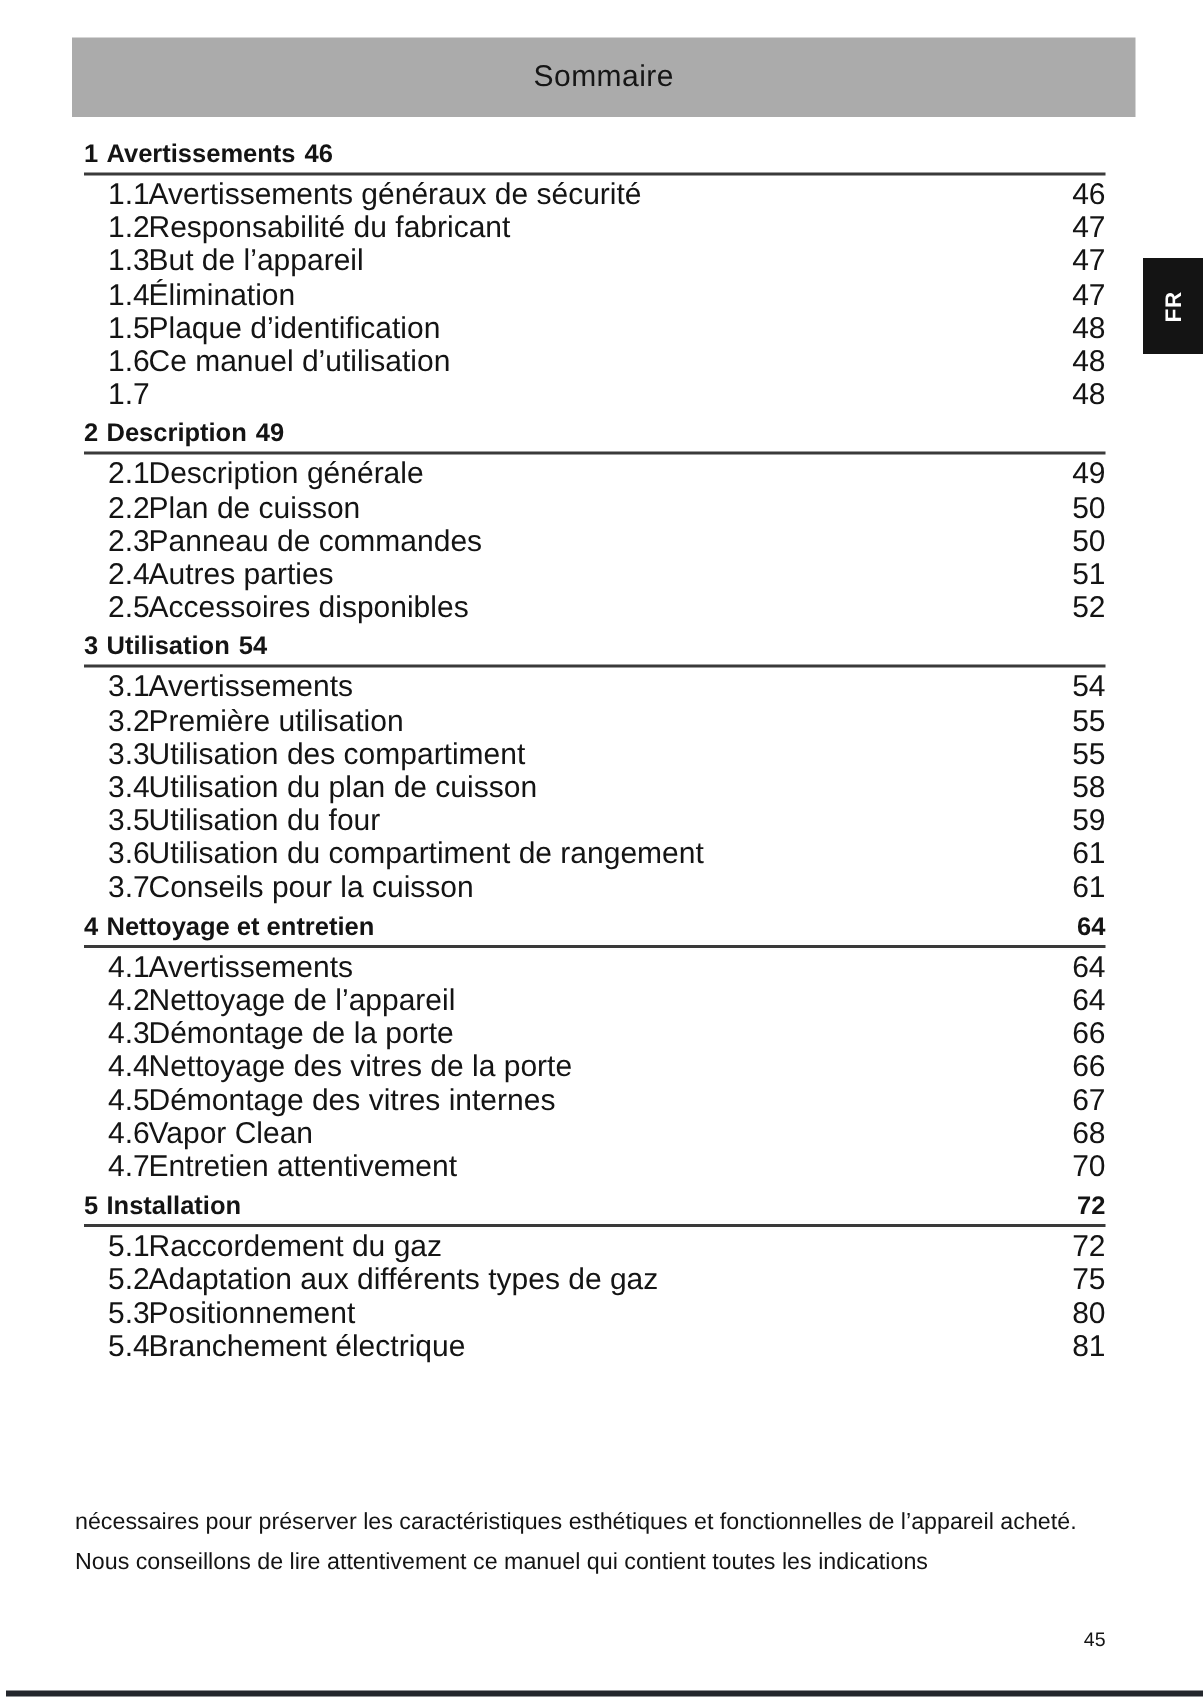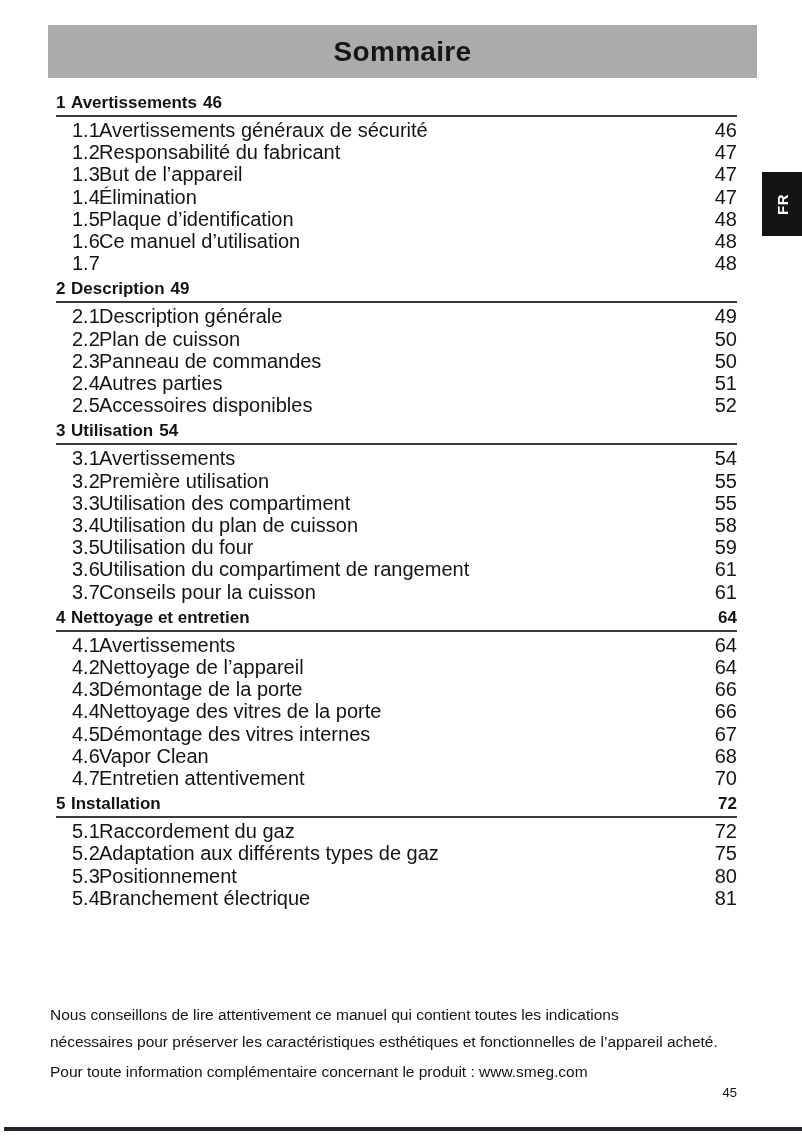--- a/index.html
+++ b/index.html
@@ -6,21 +6,21 @@
   body{
     width:802px;height:1136px;position:relative;overflow:hidden;
     background:#ffffff;color:var(--text,#141414);
     font-family:"Liberation Sans",sans-serif;
   }
   .title-bar{
     position:absolute;left:48px;top:25px;width:709px;height:53px;
     background:var(--title-bar,#ababab);
     display:flex;align-items:center;justify-content:center;
   }
-  .title-bar .ttl{font-size:28px;font-weight:bold;letter-spacing:.3px;color:#161616;}
+  .title-bar .ttl{font-size:20px;font-weight:normal;letter-spacing:.3px;color:#161616;}
   .lang-tab{
     position:absolute;right:0;top:172px;width:40px;height:64px;
     background:var(--tab-bg,#141414);color:var(--tab-fg,#fff);
     display:flex;align-items:center;justify-content:center;
   }
   .lang-tab .lbl{transform:rotate(-90deg);font-weight:bold;font-size:15px;letter-spacing:.5px;}
   .toc{position:absolute;left:56px;top:93px;width:681px;}
   .sec{margin-top:5px;}
   .sec:first-child{margin-top:0;}
   .sec-header{display:flex;align-items:baseline;font-weight:bold;font-size:17px;line-height:20px;}
@@ -244,20 +244,19 @@
         <div class="item">
     <span class="item-num">5.4</span>
     <span class="item-ttl">Branchement électrique</span>
     <span class="item-pg">81</span>
   </div>
       </div>
   </div>
   </div>
 
 <div class="footer">
+  <div class="line">nécessaires pour préserver les caractéristiques esthétiques et fonctionnelles de l’appareil acheté.</div>
   <div class="line">Nous conseillons de lire attentivement ce manuel qui contient toutes les indications</div>
-  <div class="line">nécessaires pour préserver les caractéristiques esthétiques et fonctionnelles de l’appareil acheté.</div>
-  <div class="line info">Pour toute information complémentaire concernant le produit : www.smeg.com</div>
 </div>
 
 <div class="page-num">45</div>
 
 <div class="bottom-bar"></div>
 
 </body></html>

